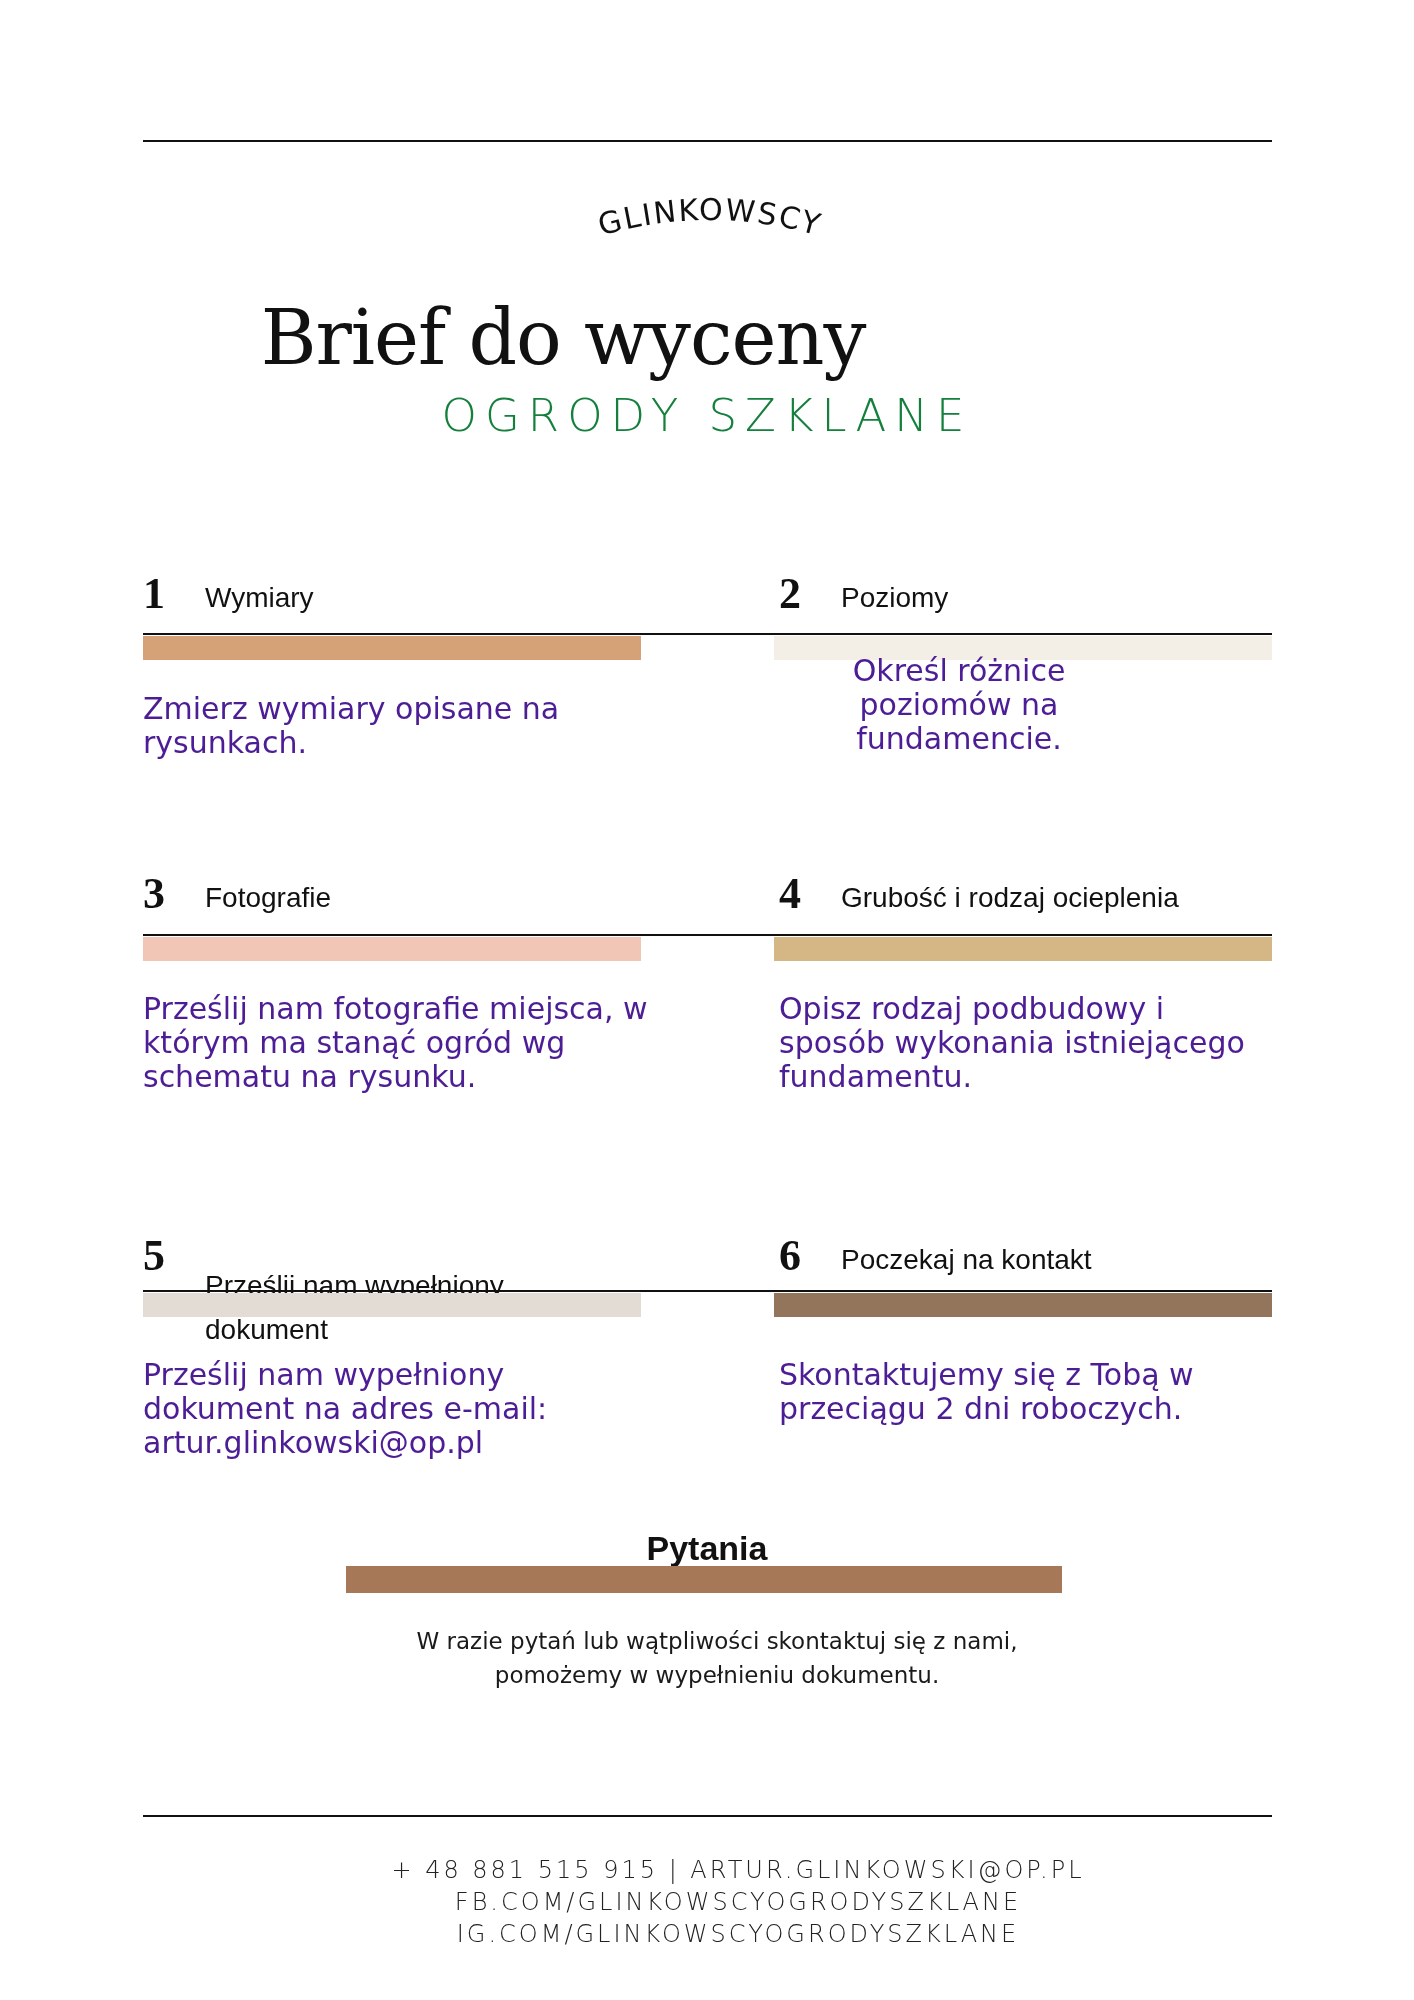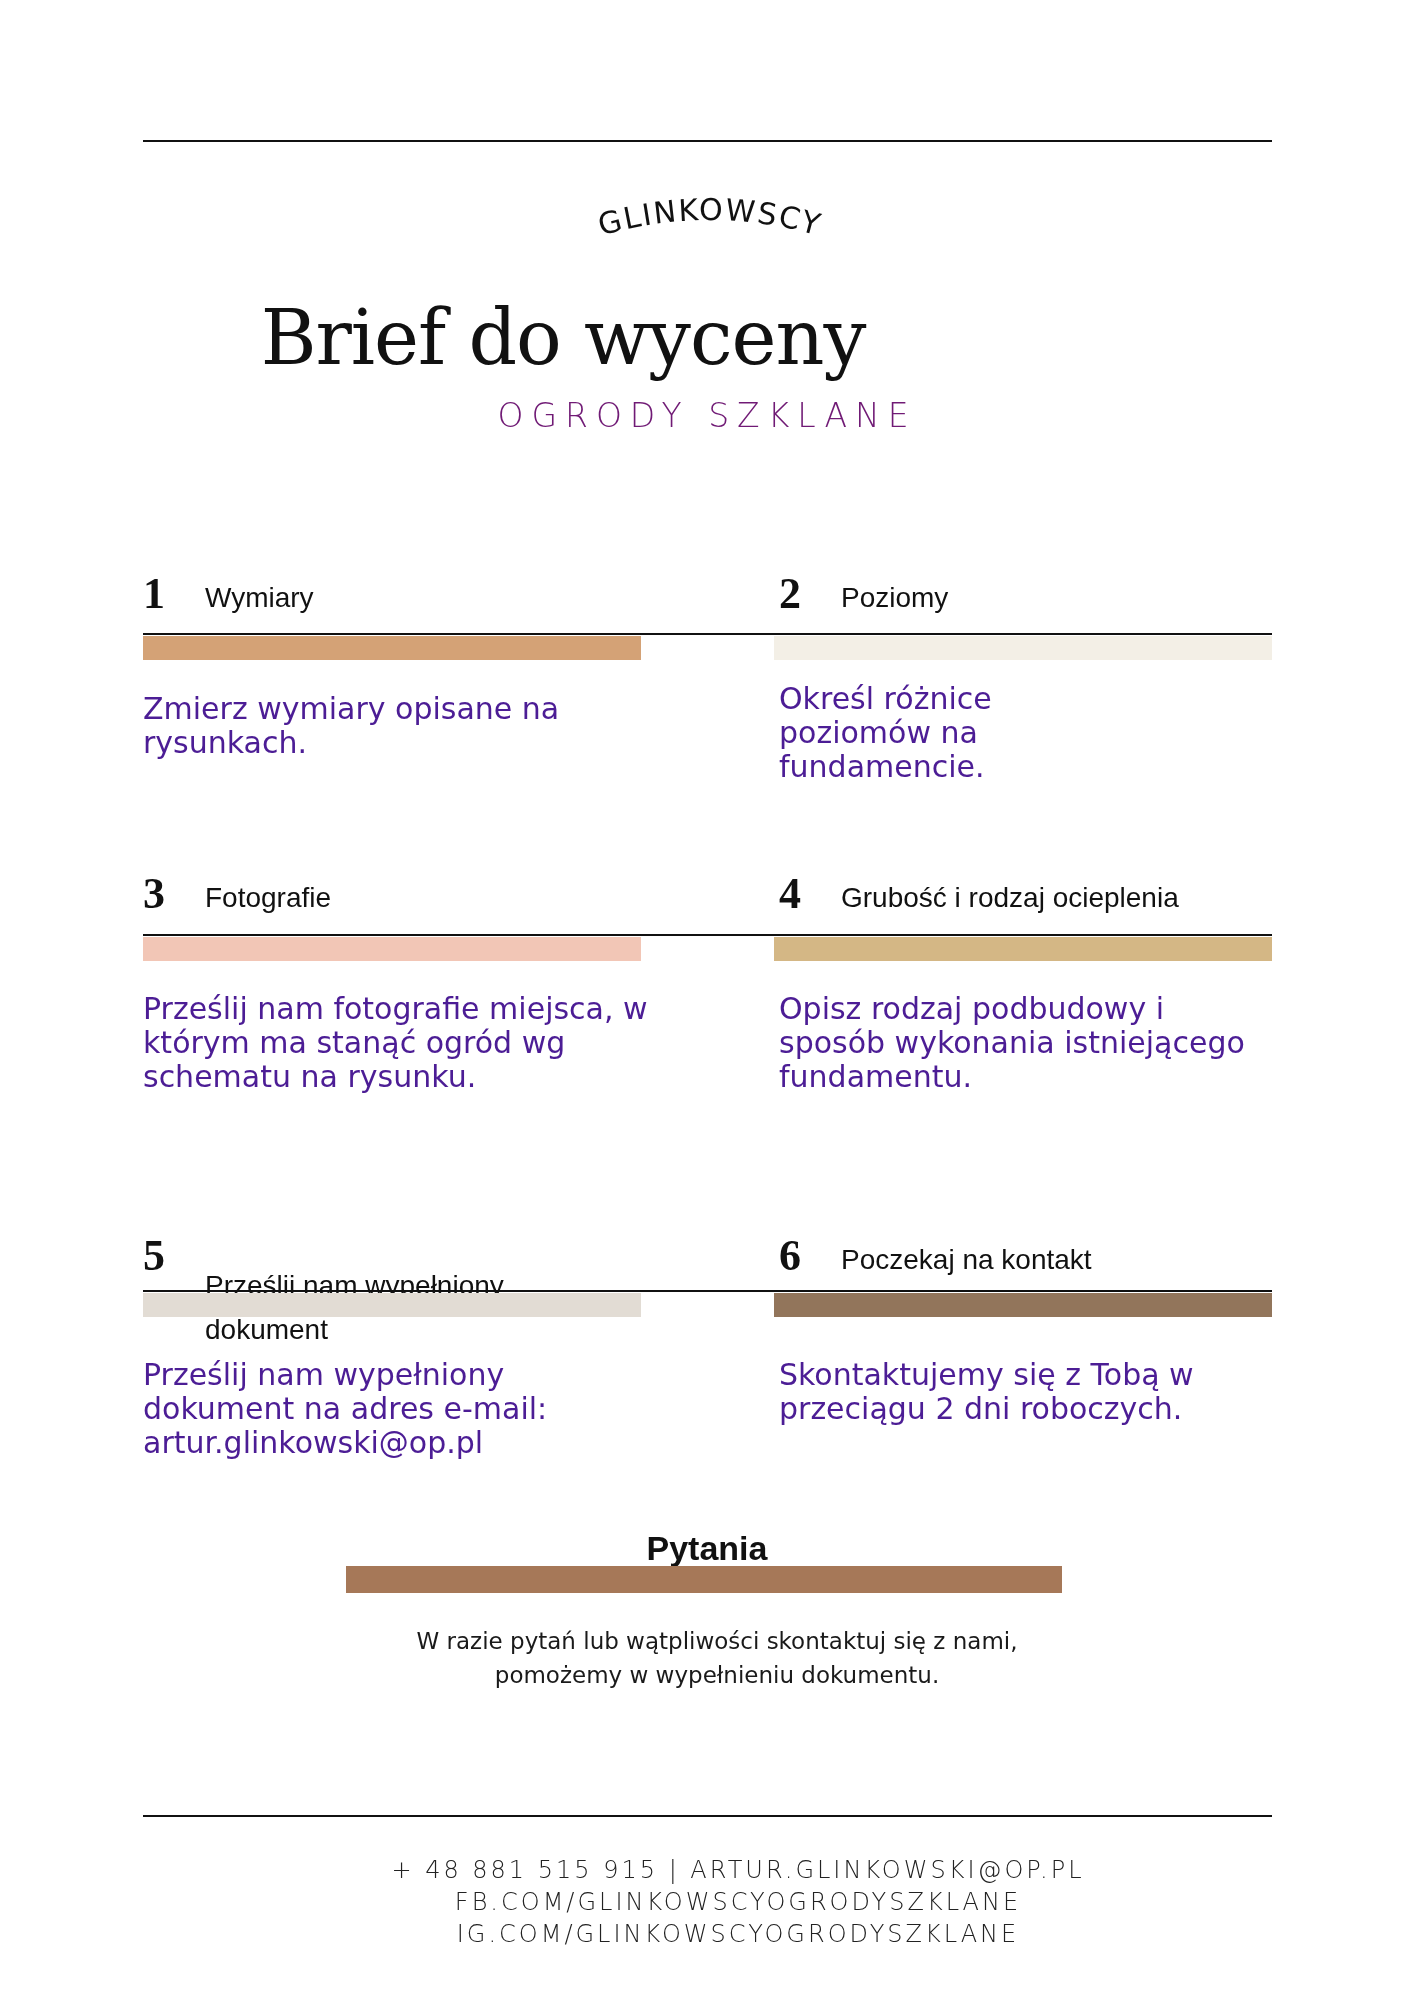--- a/index.html
+++ b/index.html
@@ -3,21 +3,21 @@
 <meta charset="utf-8">
 <style>
   html, body { margin: 0; padding: 0; background: #ffffff; }
   body { width: 1414px; height: 2000px; position: relative; overflow: hidden; color: #111; }
   .rule { position: absolute; height: 2px; background: #111; }
   .brand-arc { position: absolute; left: 540px; top: 170px; width: 340px; height: 90px; }
   .brand-arc text { font-family: "DejaVu Sans", sans-serif; font-size: 30px; letter-spacing: 2px; fill: #111; }
   .title { position: absolute; left: 0; width: 1126px; top: 254px; text-align: center;
            font-family: "DejaVu Serif", serif; font-weight: normal; font-size: 76px; letter-spacing: -1px; line-height: 96px; margin-top: 36px; }
   .subtitle { position: absolute; left: 0; width: 1414px; top: 396px; text-align: center;
-              font-family: "DejaVu Sans", sans-serif; font-weight: 300; font-size: 33px; letter-spacing: 8px; color: #701a75; line-height: 40px; }
+              font-family: "DejaVu Sans", sans-serif; font-weight: 300; font-size: 45px; letter-spacing: 8px; color: #15803d; line-height: 40px; }
   .section { position: absolute; width: 498px; }
   .sec-num { position: absolute; left: 0; font-family: "Liberation Serif", serif; font-weight: bold; font-size: 44px; line-height: 44px; }
   .sec-title { position: absolute; left: 62px; font-family: "Liberation Sans", sans-serif; font-weight: normal; font-size: 28px; line-height: 44px; }
   .swatch { position: absolute; left: 0; width: 498px; height: 24px; }
   .sec-body { position: absolute; left: 0; width: 520px; font-family: "DejaVu Sans", sans-serif; font-size: 30px; line-height: 34px; color: #4c1d95; }
   .q-title { position: absolute; left: 0; width: 1414px; top: 1526px; text-align: center;
              font-family: "Liberation Sans", sans-serif; font-weight: bold; font-size: 34px; line-height: 44px; }
   .q-bar { position: absolute; left: 346px; width: 716px; top: 1566px; height: 27px; }
   .q-body { position: absolute; left: 10px; width: 1414px; top: 1624px; text-align: center;
             font-family: "DejaVu Sans", sans-serif; font-size: 23px; line-height: 34px; color: #1a1a1a; }
@@ -47,21 +47,21 @@
   <div class="sec-num" style="top:572px;">1</div>
   <div class="sec-title" style="top:576px;">Wymiary</div>
   <div class="swatch" style="top:636px; background:#D4A276;"></div>
   <div class="sec-body" style="top:692px;">Zmierz wymiary opisane na rysunkach.</div>
 </div>
 
 <div class="section" style="left:779px; top:0;">
   <div class="sec-num" style="top:572px;">2</div>
   <div class="sec-title" style="top:576px;">Poziomy</div>
   <div class="swatch" style="top:636px; left:-5px; background:#F3EFE6;"></div>
-  <div class="sec-body" style="top:682px; width:360px;">Określ różnice poziomów na fundamencie.</div>
+  <div class="sec-body" style="top:654px; width:360px;text-align:center;">Określ różnice poziomów na fundamencie.</div>
 </div>
 
 <div class="rule" style="left:143px; width:1129px; top:934px;"></div>
 
 <div class="section" style="left:143px; top:0;">
   <div class="sec-num" style="top:872px;">3</div>
   <div class="sec-title" style="top:876px;">Fotografie</div>
   <div class="swatch" style="top:937px; background:#F2C6B6;"></div>
   <div class="sec-body" style="top:992px; width:510px;">Prześlij nam fotografie miejsca, w którym ma stanąć ogród wg schematu na rysunku.</div>
 </div>

